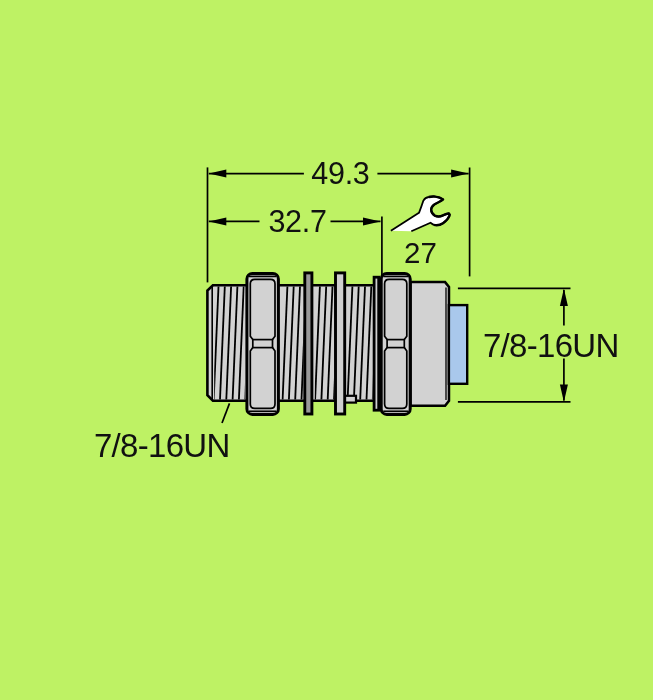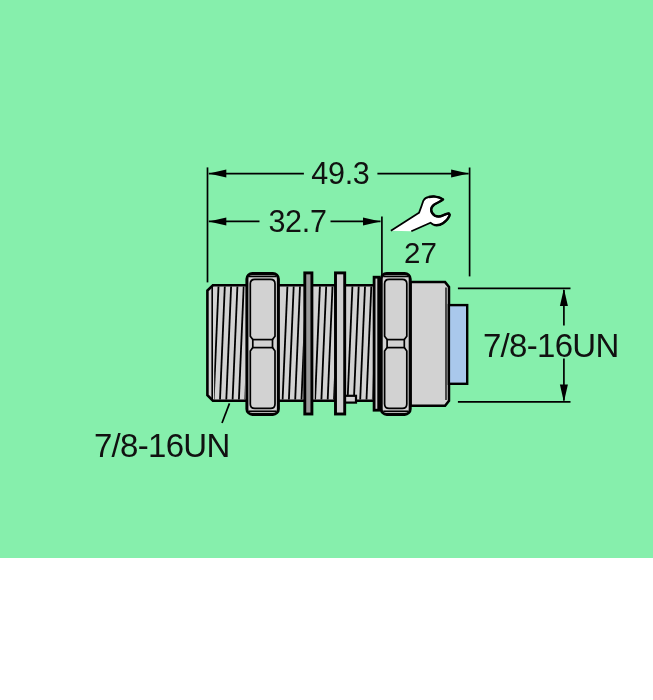--- a/index.html
+++ b/index.html
@@ -1,16 +1,16 @@
 <!DOCTYPE html>
 <html><head>
 <meta charset="utf-8">
 <style>
   html,body{margin:0;padding:0;background:#ffffff;}
-  #stage{position:relative;width:653px;height:558px;background:#86efac;overflow:hidden;}
+  #stage{position:relative;width:653px;height:700px;background:#bef264;overflow:hidden;}
   svg text{font-family:"Liberation Sans",sans-serif;fill:#111;-webkit-font-smoothing:antialiased;}
 </style>
 </head>
 <body>
 <div id="stage">
 <svg width="653" height="700" viewBox="0 0 653 700">
 
   <g stroke="#000" stroke-width="1.7" fill="none">
     <line x1="207.5" y1="167.4" x2="207.5" y2="282.4"></line>
     <line x1="469.6" y1="167.5" x2="469.6" y2="276.4"></line>

